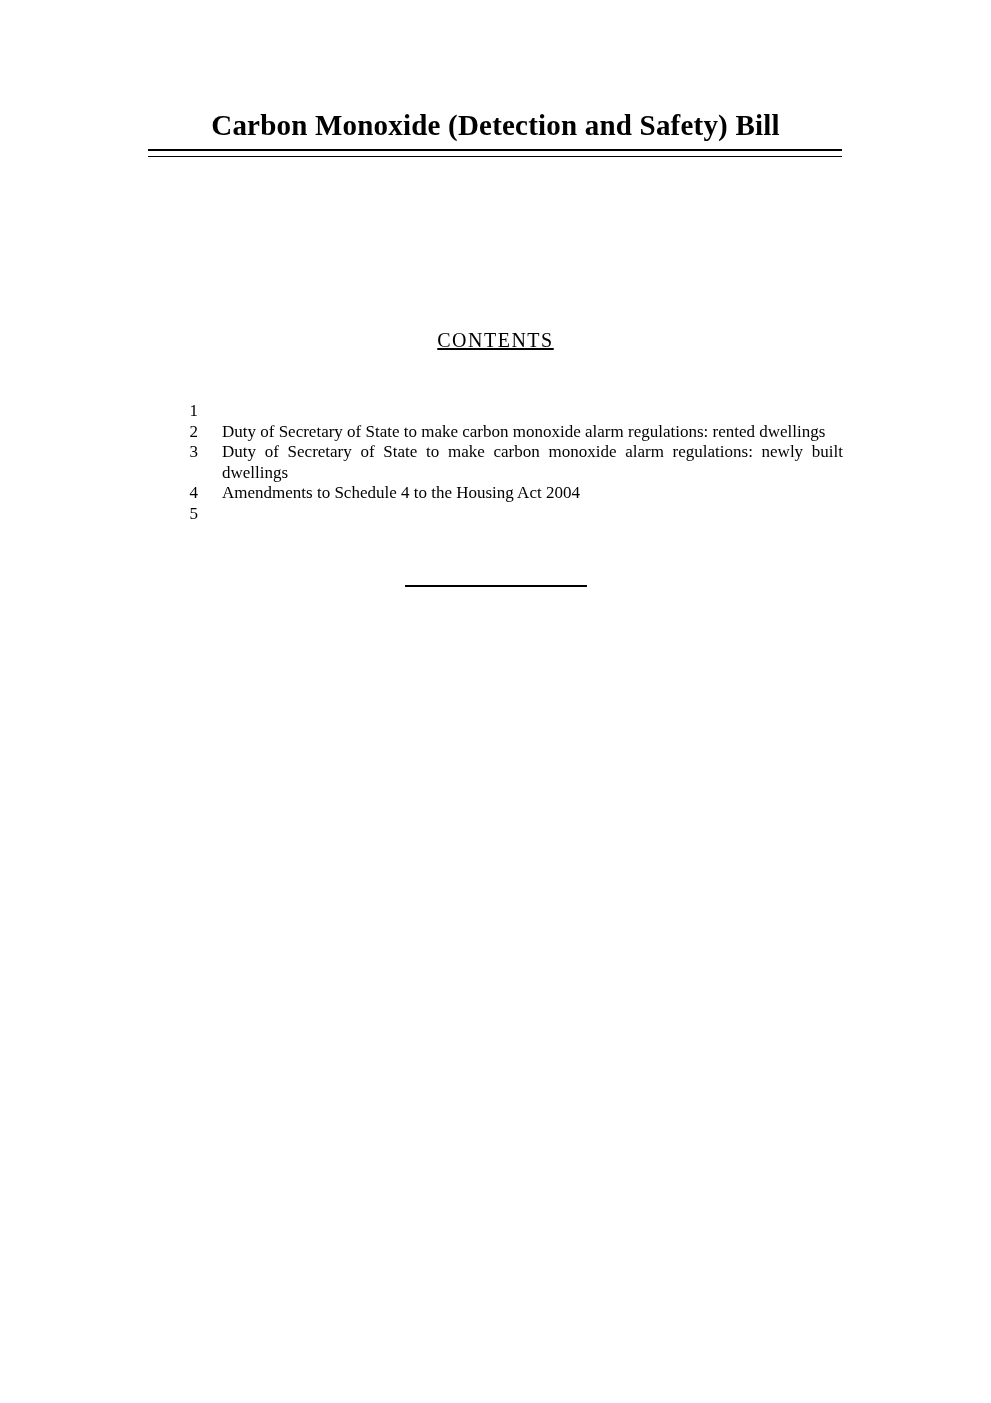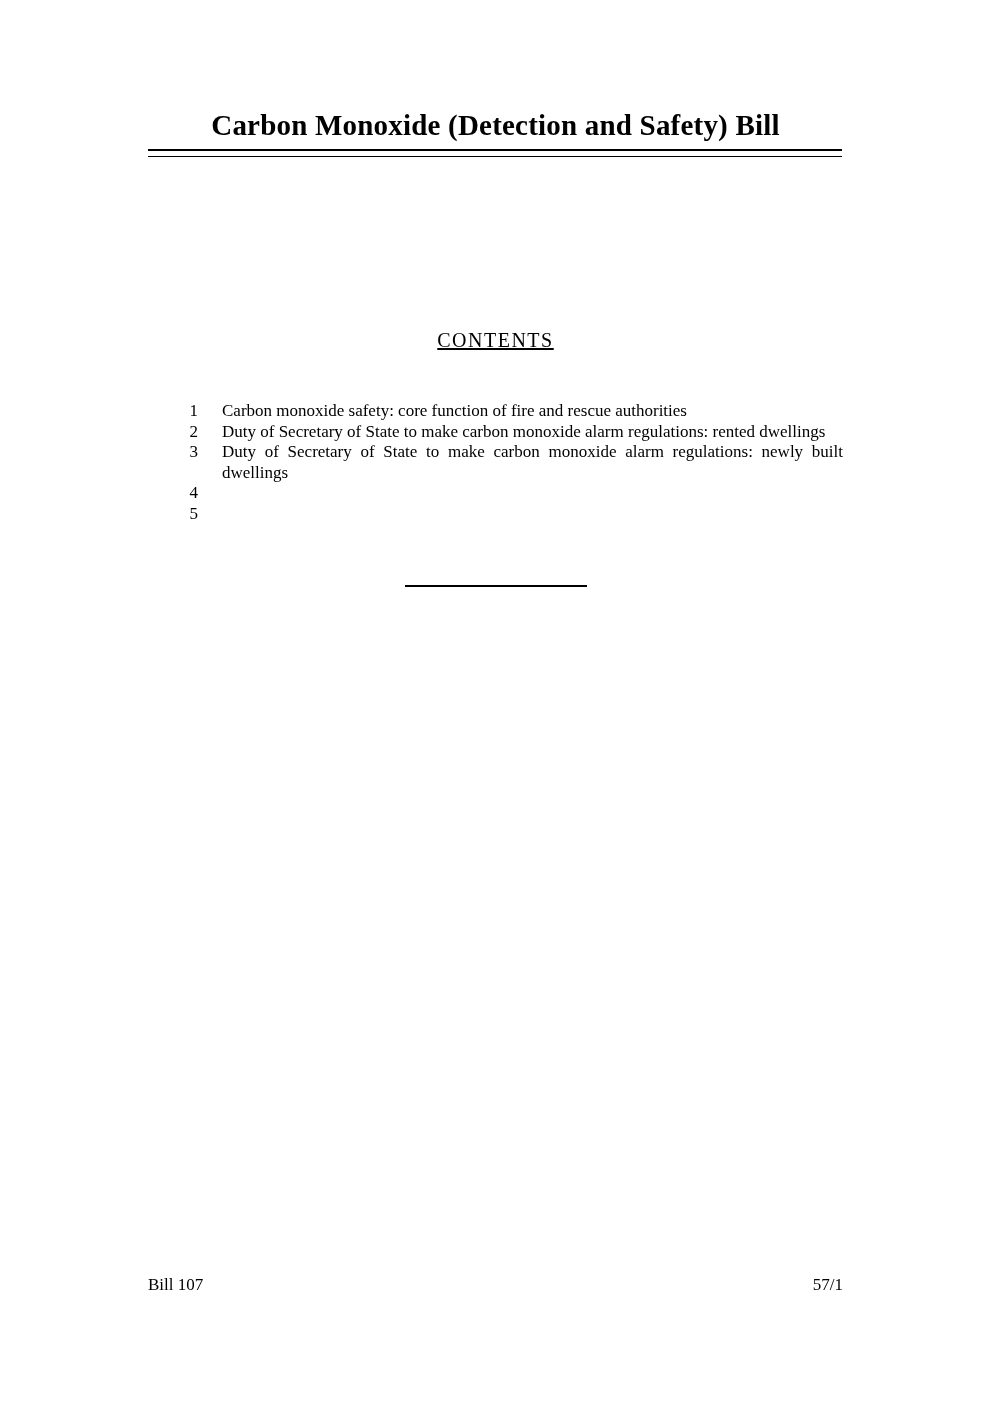--- a/index.html
+++ b/index.html
@@ -102,38 +102,34 @@
 
   <h1 class="bill-title">Carbon Monoxide (Detection and Safety) Bill</h1>
 
   <div class="double-rule"></div>
 
   <div class="contents-heading">CONTENTS</div>
 
   <ol class="toc">
     <li class="toc-row">
       <span class="toc-num">1</span>
-      <span class="toc-text">Carbon monoxide safety: core function of fire and rescue authorities</span>
     </li>
     <li class="toc-row">
       <span class="toc-num">2</span>
       <span class="toc-text">Duty of Secretary of State to make carbon monoxide alarm regulations: rented dwellings</span>
     </li>
     <li class="toc-row">
       <span class="toc-num">3</span>
       <span class="toc-text">Duty of Secretary of State to make carbon monoxide alarm regulations: newly built dwellings</span>
     </li>
     <li class="toc-row">
       <span class="toc-num">4</span>
+      <span class="toc-text">Amendments to Schedule 4 to the Housing Act 2004</span>
     </li>
     <li class="toc-row">
       <span class="toc-num">5</span>
     </li>
   </ol>
 
   <div class="separator-rule"></div>
 
-  <div class="page-footer">
-    <span>Bill 107</span>
-    <span>57/1</span>
-  </div>
 
 </div>
 
 </body></html>

